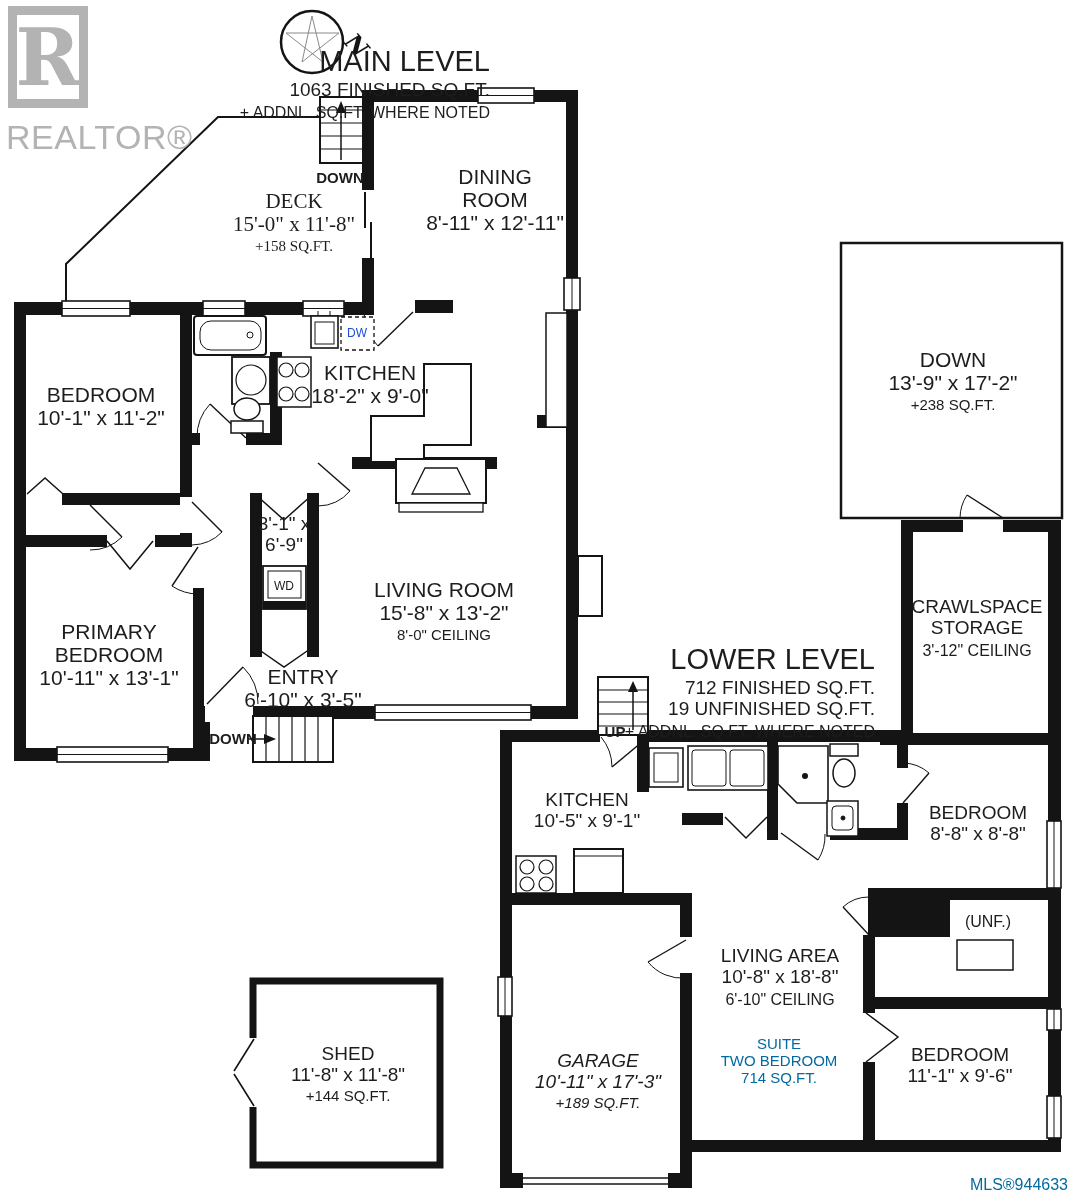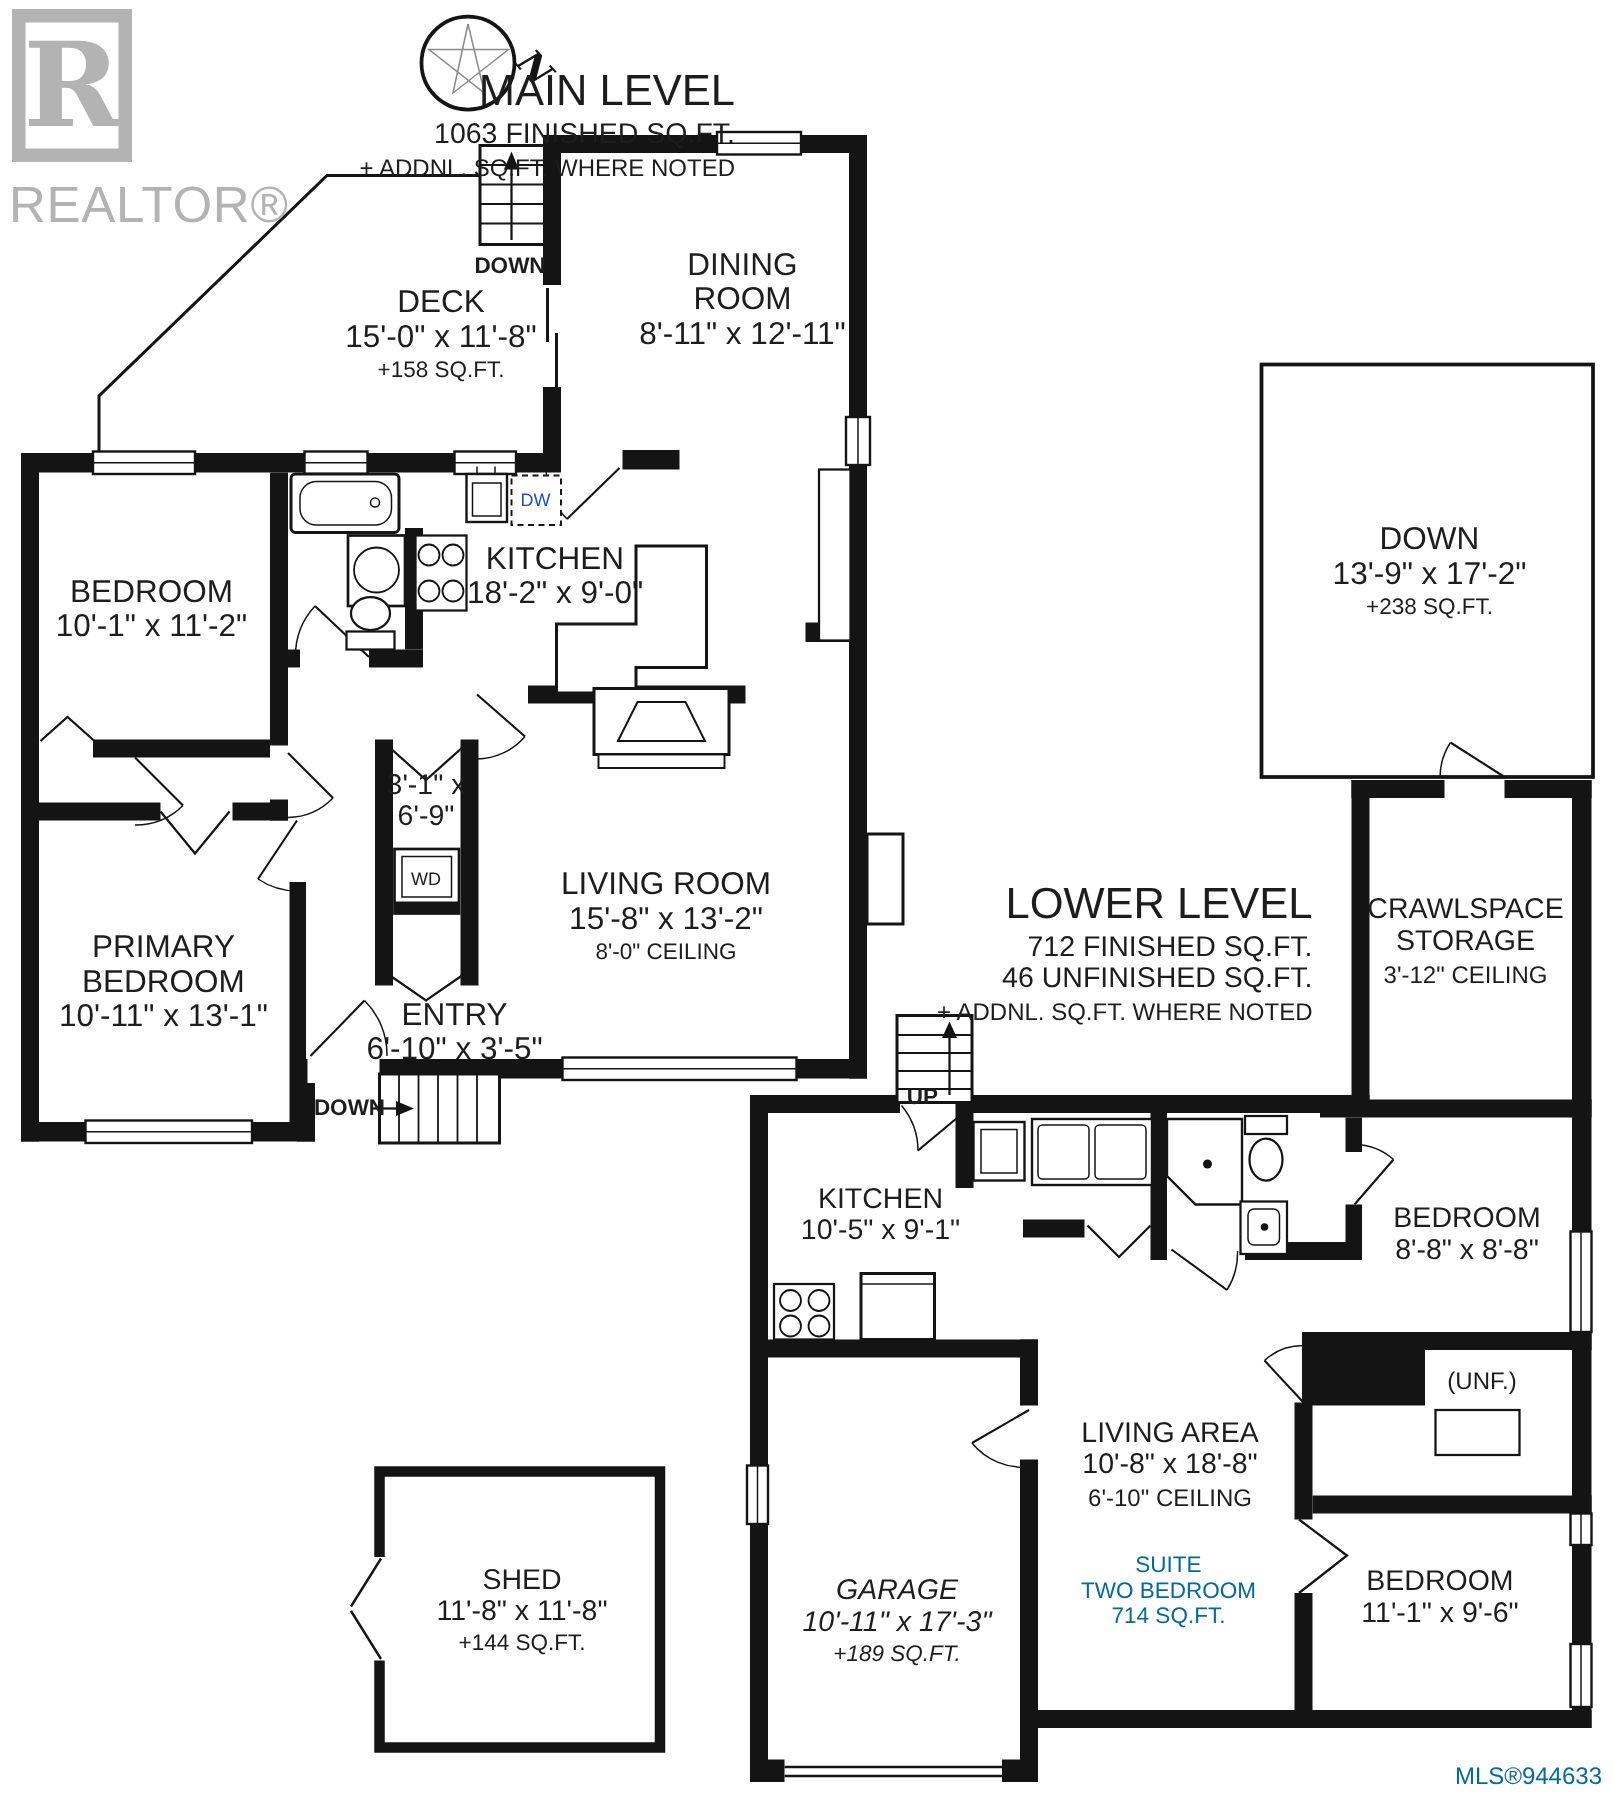--- a/index.html
+++ b/index.html
@@ -313,28 +313,28 @@
 </div>
 <div class="blk realtor-word ltgrey" style="left:6px;top:118px;">REALTOR®</div>
 <div class="blk mls grey right" style="right:8px;top:1176px;">MLS®944633</div>
 
 <div class="blk right" style="right:586px;top:6px;margin-top:40px;">
   <div class="s29">MAIN LEVEL</div>
   <div class="s19 mt2">1063 FINISHED SQ.FT.</div>
   <div class="s14 mt4">+ ADDNL. SQ.FT. WHERE NOTED</div>
 </div>
 
-<div class="blk right" style="right:201px;top:588px;">
+<div class="blk right" style="right:201px;top:644px;">
   <div class="s29">LOWER LEVEL</div>
   <div class="s19 mt2">712 FINISHED SQ.FT.</div>
-  <div class="s19">46 UNFINISHED SQ.FT.</div>
+  <div class="s19">19 UNFINISHED SQ.FT.</div>
   <div class="s14 mt4">+ ADDNL. SQ.FT. WHERE NOTED</div>
 </div>
 
-<div class="lbl" style="left:294px;top:190px;">
+<div class="lbl" style="left:294px;top:190px;font-family:Liberation Serif, serif;">
   <div class="s21">DECK</div>
   <div class="s21">15'-0" x 11'-8"</div>
   <div class="s15 mt2">+158 SQ.FT.</div>
 </div>
 <div class="lbl" style="left:495px;top:165px;">
   <div class="s21">DINING</div>
   <div class="s21">ROOM</div>
   <div class="s21">8'-11" x 12'-11"</div>
 </div>
 <div class="lbl" style="left:101px;top:383px;">

